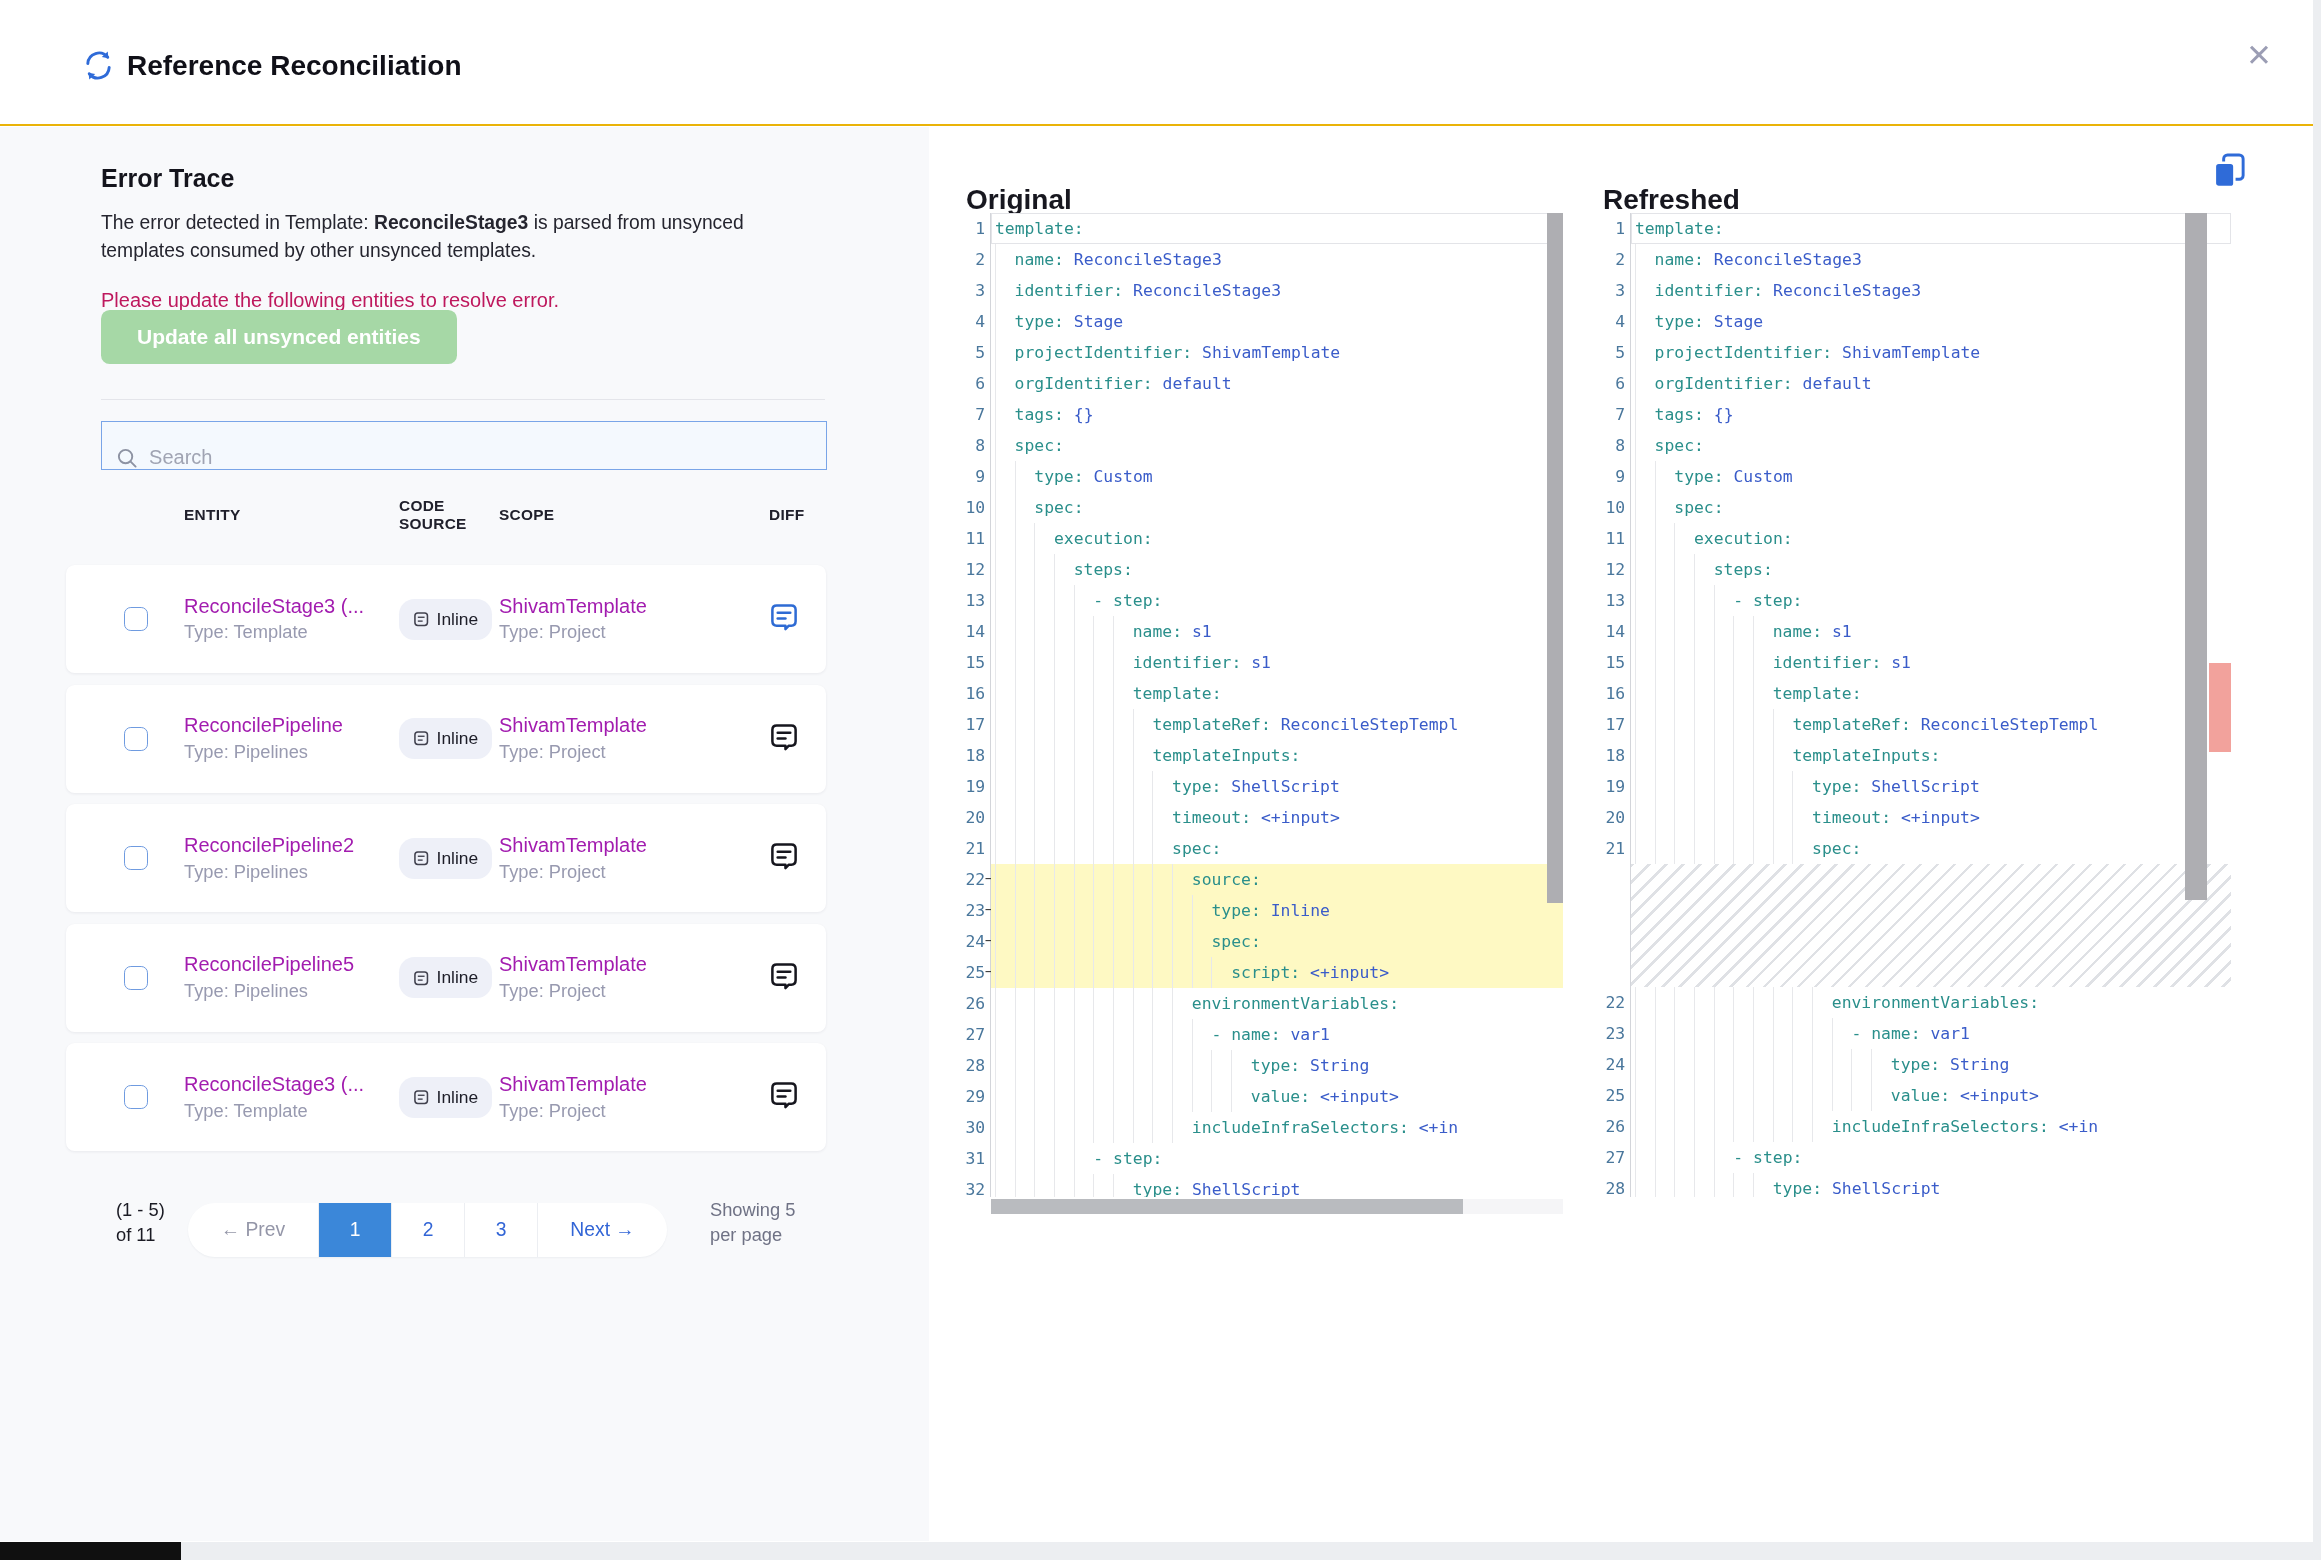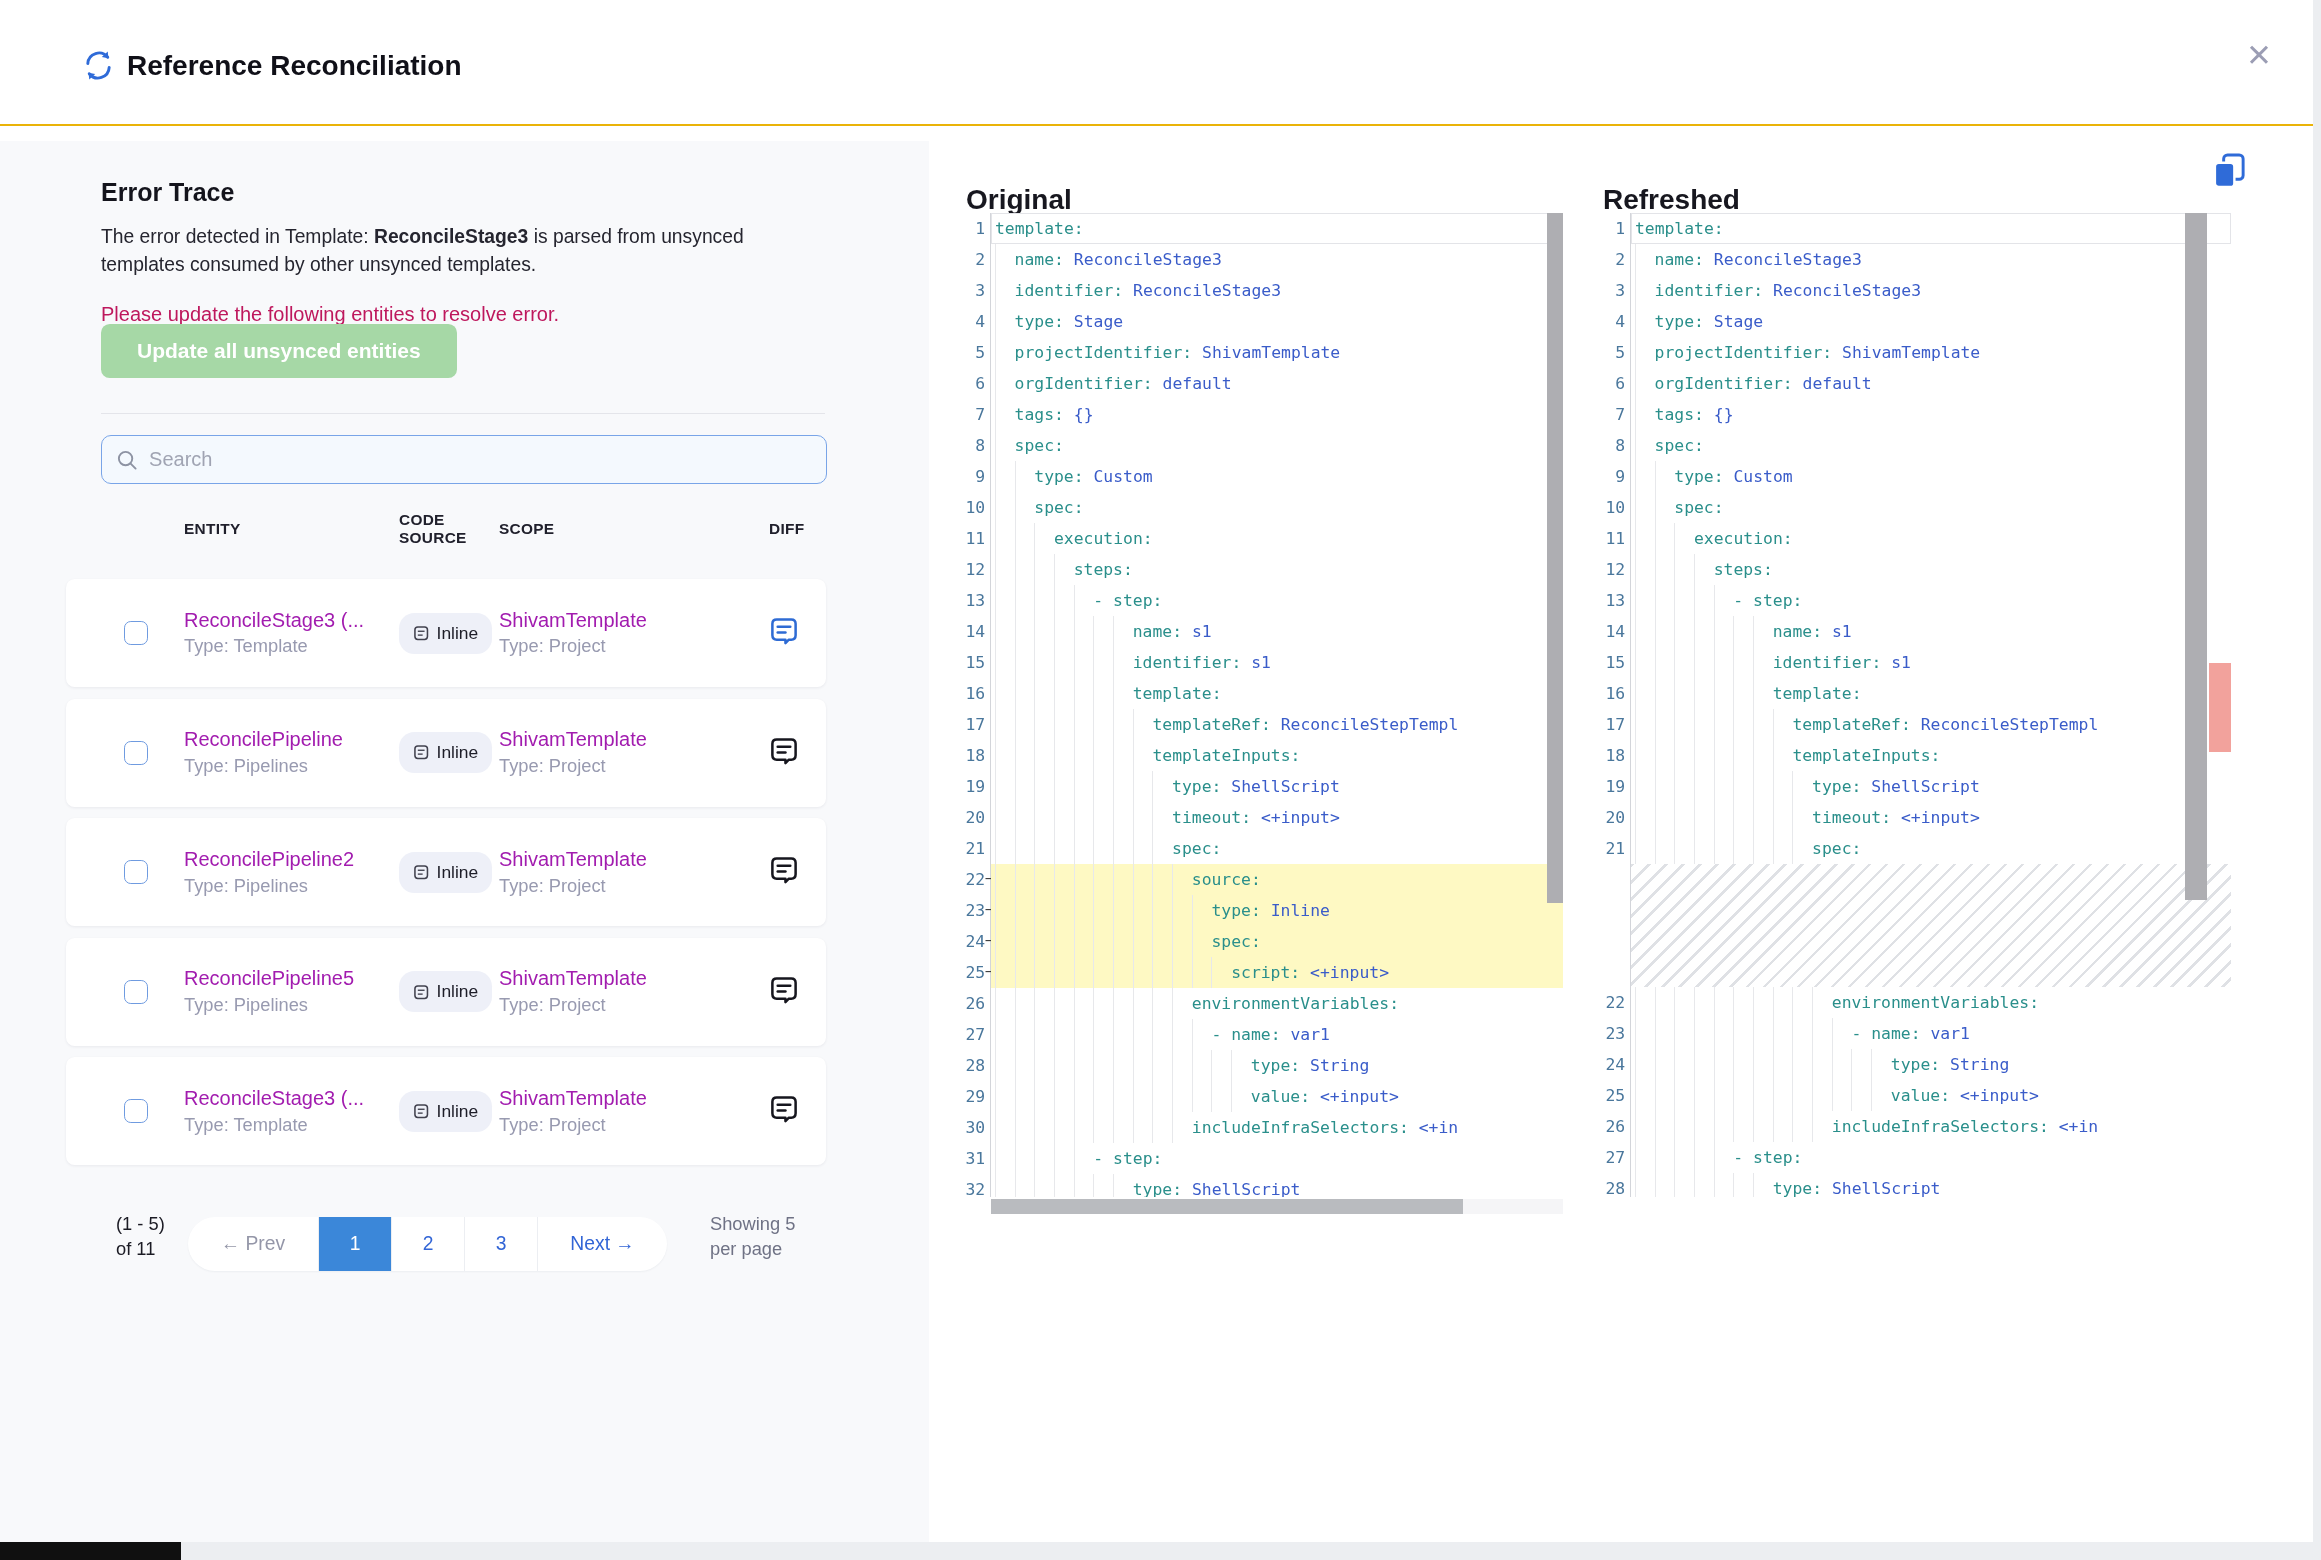--- a/index.html
+++ b/index.html
@@ -11,31 +11,31 @@
   .bottom-strip { position:absolute; left:0; top:1542px; width:2321px; height:18.3px; background:#eceef1; }
   .black-bar { position:absolute; left:0; top:1542px; width:181px; height:18.3px; background:#101010; }
 
   
   .hdr { position:absolute; left:0; top:0; width:2313px; height:126px; border-bottom:2px solid #eab308; background:#fff; }
   .hdr-icon { position:absolute; left:81px; top:48px; width:35px; height:35px; }
   .hdr-title { position:absolute; left:127px; top:50px; font-size:28px; font-weight:700; color:#101018; }
   .close-x { position:absolute; left:2246px; top:37px; font-size:31px; color:#9b9db4; cursor:pointer; font-weight:400; }
 
   
-  .left-col { position:absolute; left:0; top:127px; width:929px; height:1414px; background:#f8f9fb;margin-top:14px; }
+  .left-col { position:absolute; left:0; top:127px; width:929px; height:1414px; background:#f8f9fb; }
   .et-heading { position:absolute; left:101px; top:37px; font-size:25px; font-weight:700; color:#14141c; }
   .et-p1 { position:absolute; left:101px; top:82px; width:676px; font-size:19.3px; line-height:28px; color:#25252f; }
   .et-p1 b { font-weight:700; }
   .et-p2 { position:absolute; left:101px; top:162px; width:676px; font-size:20px; color:#be185d; }
   .update-btn { position:absolute; left:101px; top:183px; height:54px; padding:0 36px; background:#a6d8a6;
                 border:none; border-radius:8.7px; color:#ffffff; font-size:21px; font-weight:700;
                 font-family:"Liberation Sans",sans-serif; }
   .lc-divider { position:absolute; left:101px; top:272px; width:724px; height:1px; background:#e4e5ea; }
   .search-wrap { position:absolute; left:101px; top:294px; width:726px; height:49px; background:#f4f9fe;
-                 border:1px solid #79a5e8; border-radius:10px; display:flex; align-items:center; padding:0 13.5px; }
+                 border:1px solid #79a5e8; border-radius:0; display:flex; align-items:flex-end; padding:0 13.5px; }
   .search-wrap svg { flex:0 0 auto; }
   .search-input { flex:1; border:none; outline:none; background:transparent; margin-left:11.6px;
                   font-size:20px; color:#30303a; font-family:"Liberation Sans",sans-serif; }
   .search-input::placeholder { color:#a0a4b3; }
 
   .tbl-grid { display:grid; grid-template-columns:60px 215px 100px 270px 1fr; align-items:center;
               padding-left:58px; padding-right:27px; }
   .thead { position:absolute; left:66px; top:370px; width:760px; font-size:15.4px; font-weight:700;
            color:#20202c; letter-spacing:0.3px; }
   .thead .th-diff { text-align:right; }

